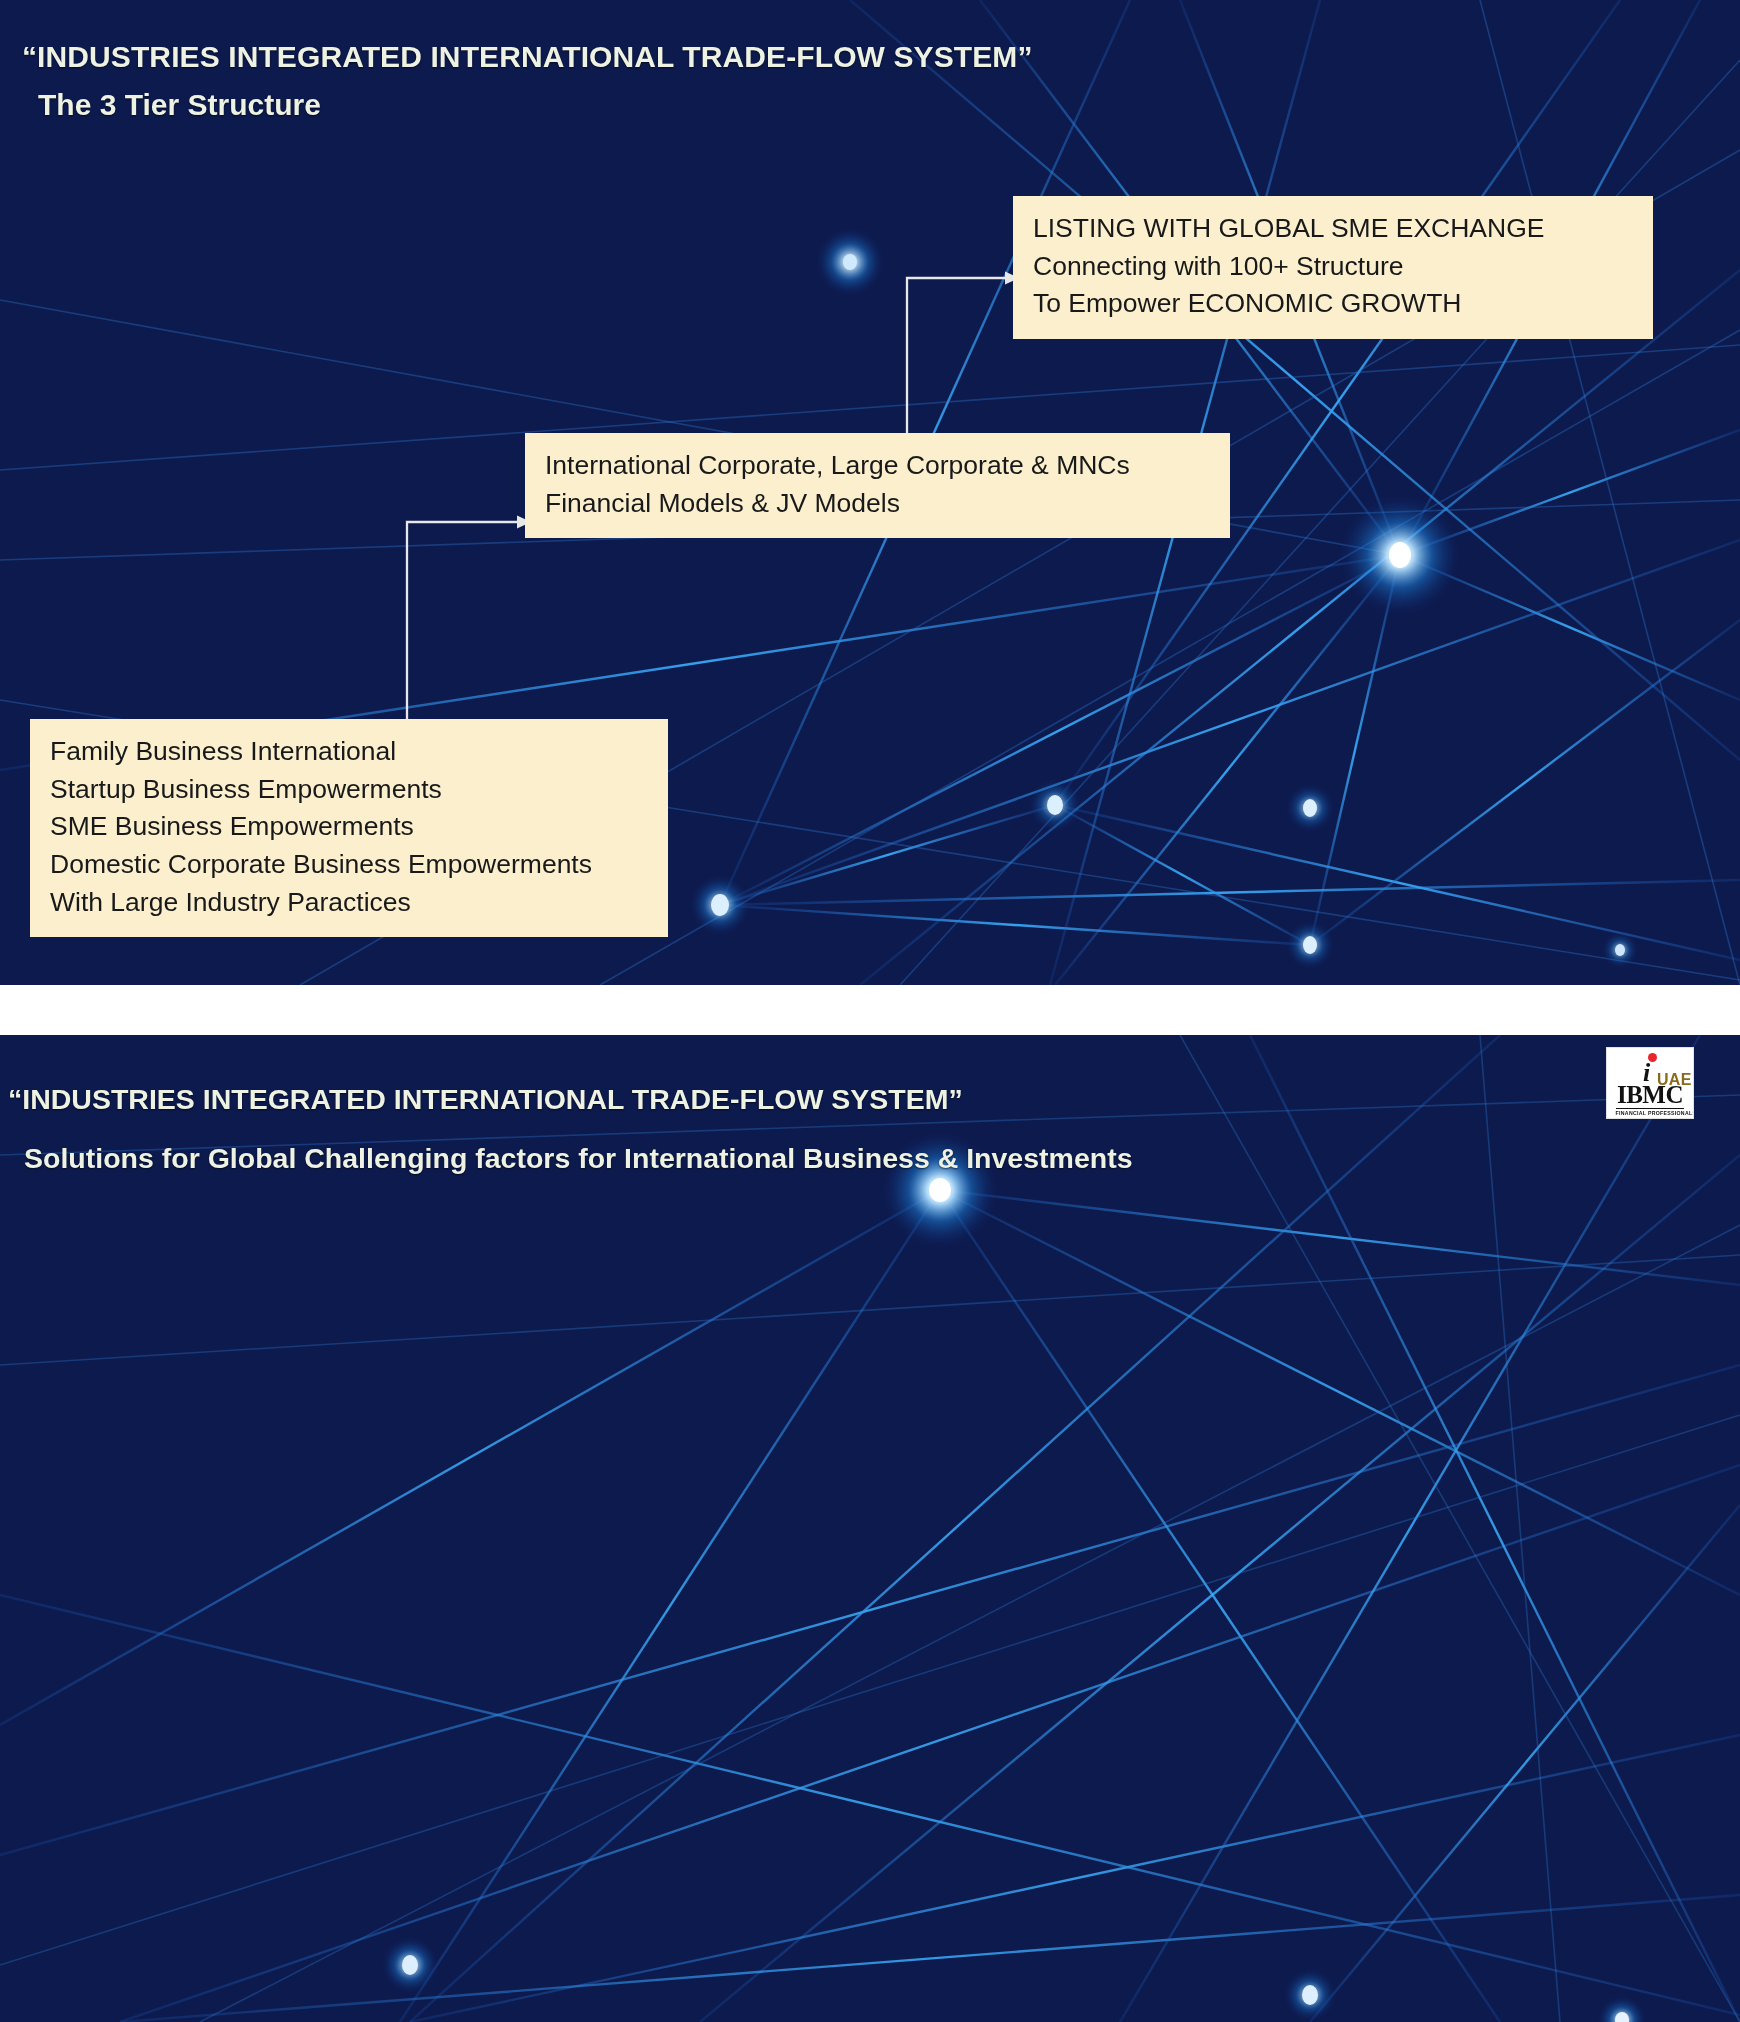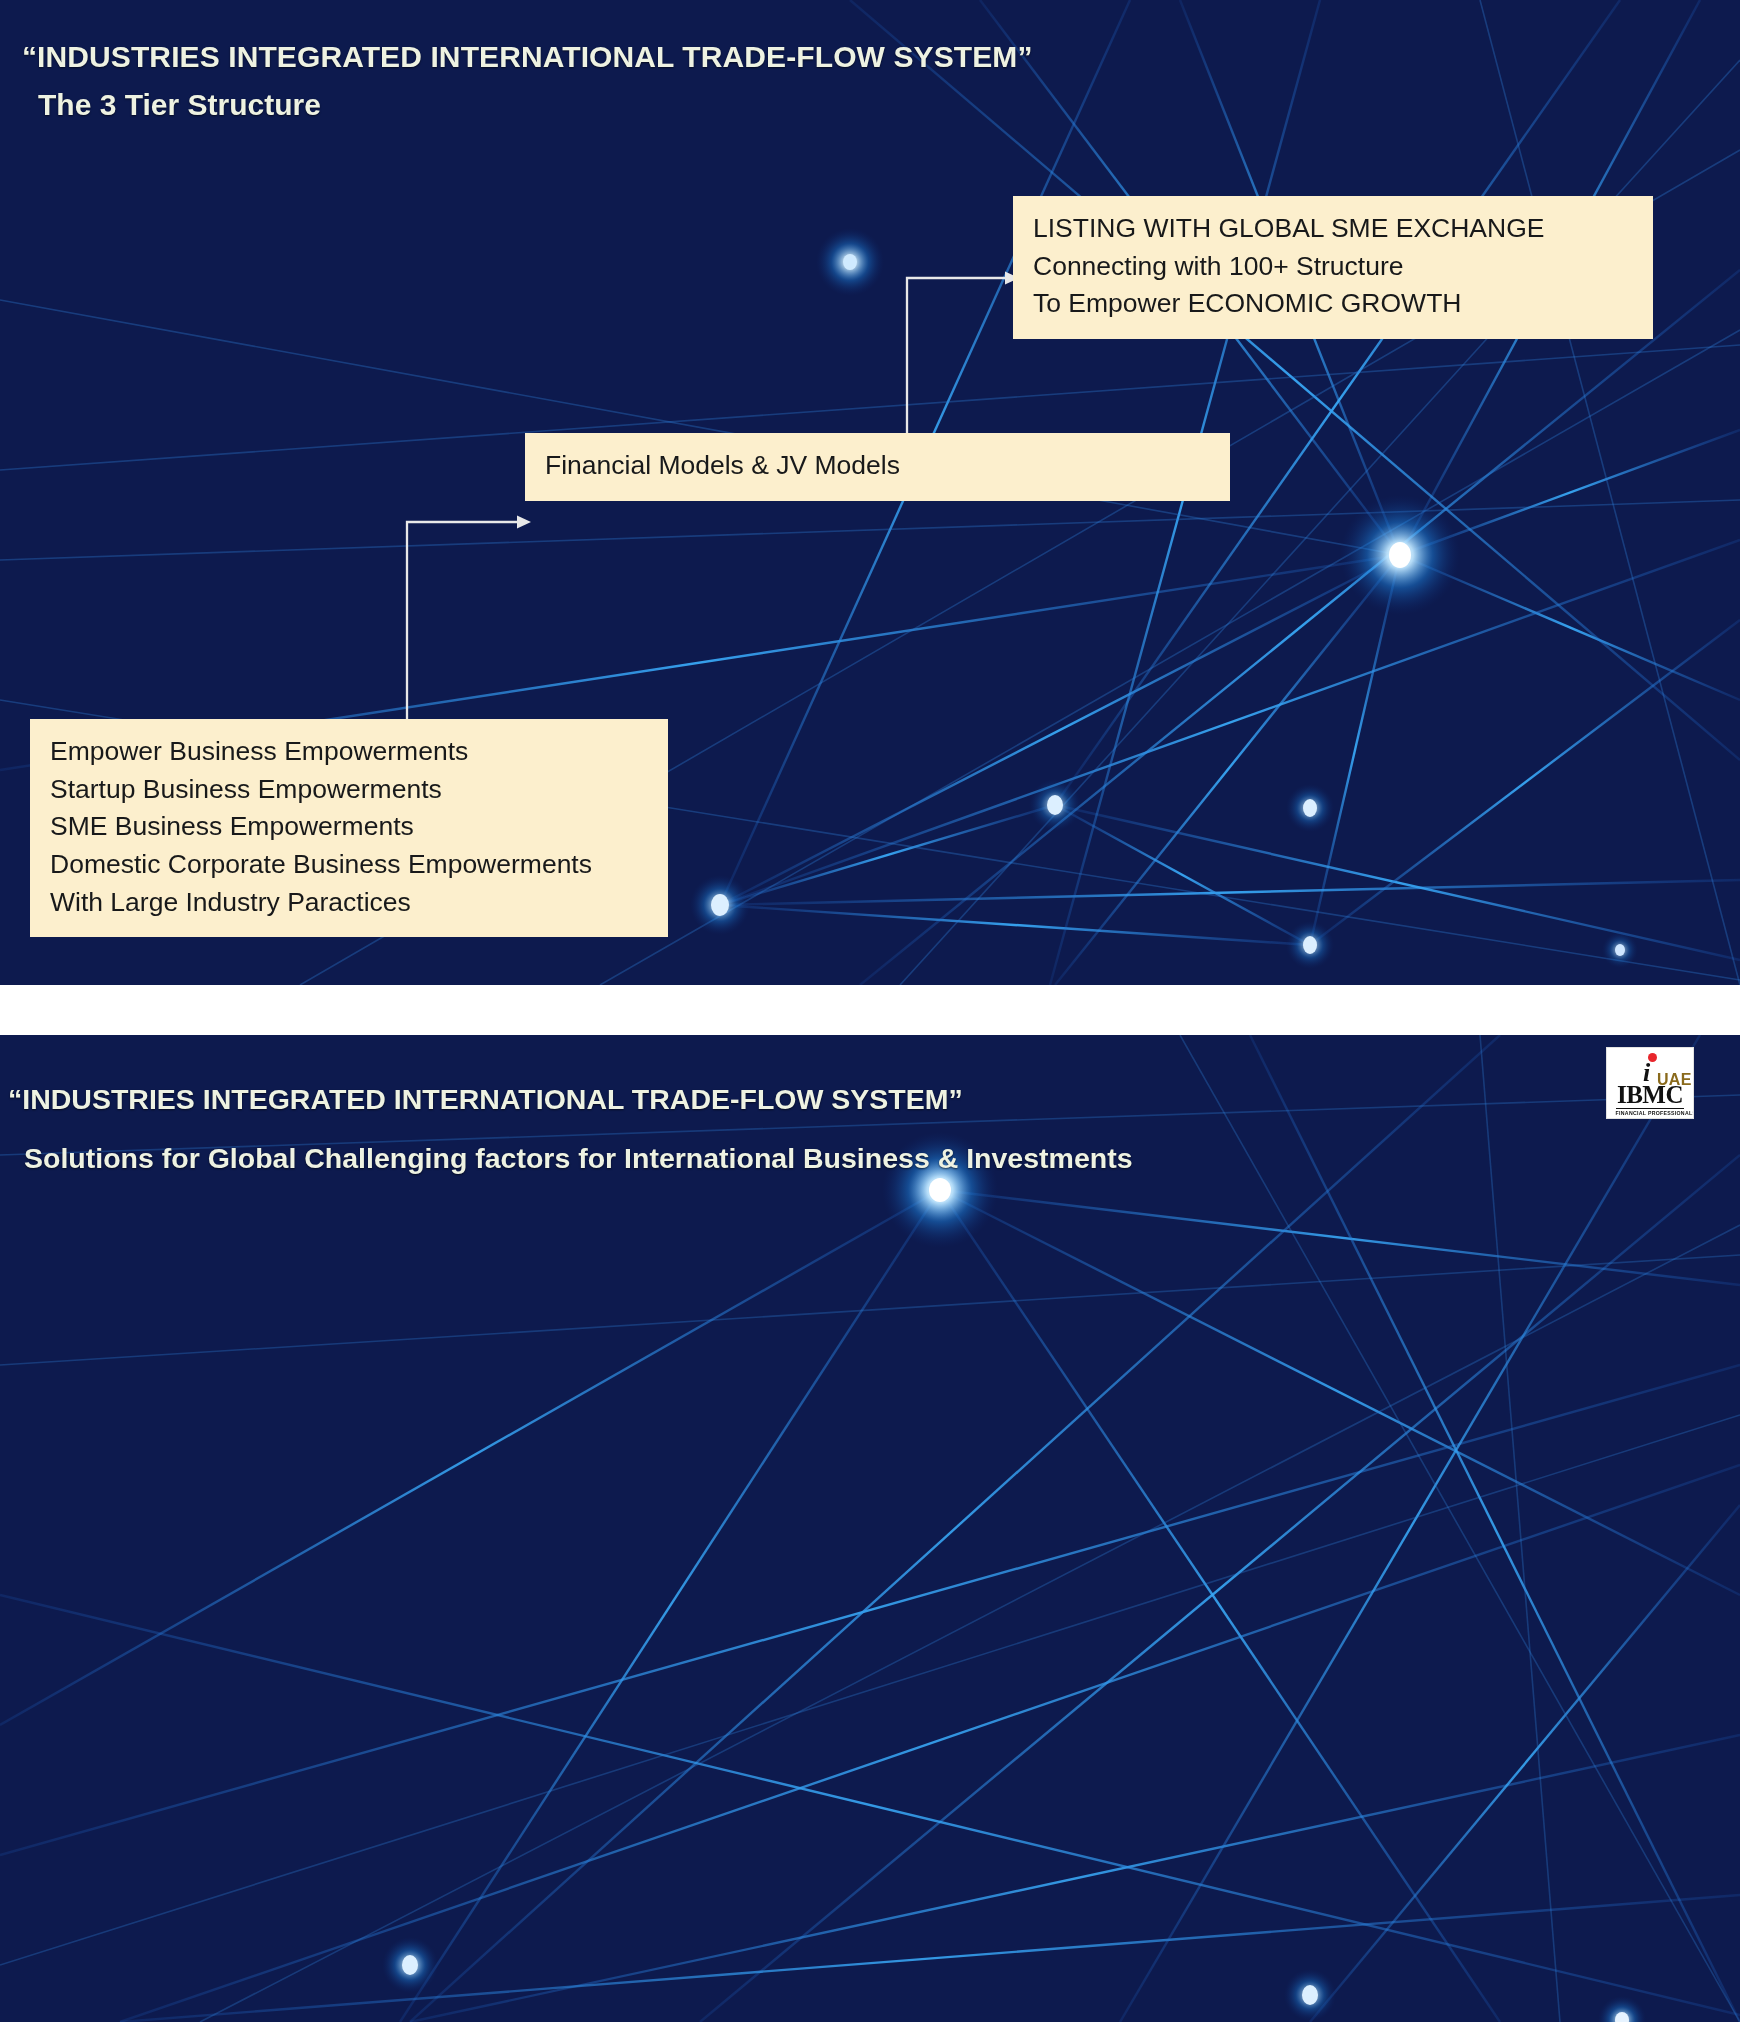--- a/index.html
+++ b/index.html
@@ -189,25 +189,26 @@
       </svg>
     </div>
 
     <div class="cream-box" id="box-top">
       <div class="ln">LISTING WITH GLOBAL SME EXCHANGE</div>
       <div class="ln">Connecting with 100+ Structure</div>
       <div class="ln">To Empower ECONOMIC GROWTH</div>
     </div>
 
     <div class="cream-box" id="box-mid">
+      <div class="ln">International Corporate, Large Corporate &amp; MNCs</div>
       <div class="ln">Financial Models &amp; JV Models</div>
     </div>
 
     <div class="cream-box" id="box-bottom">
-      <div class="ln">Empower Business Empowerments</div>
+      <div class="ln">Family Business International</div>
       <div class="ln">Startup Business Empowerments</div>
       <div class="ln">SME Business Empowerments</div>
       <div class="ln">Domestic Corporate Business Empowerments</div>
       <div class="ln">With Large Industry Paractices</div>
     </div>
   </div>
 
   <div class="gap"></div>
 
   <div class="slide" id="slide2">

